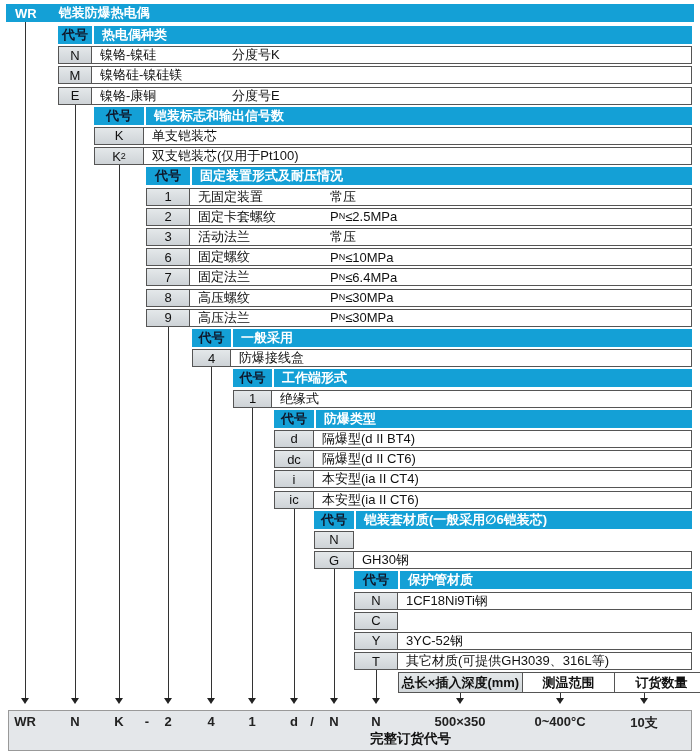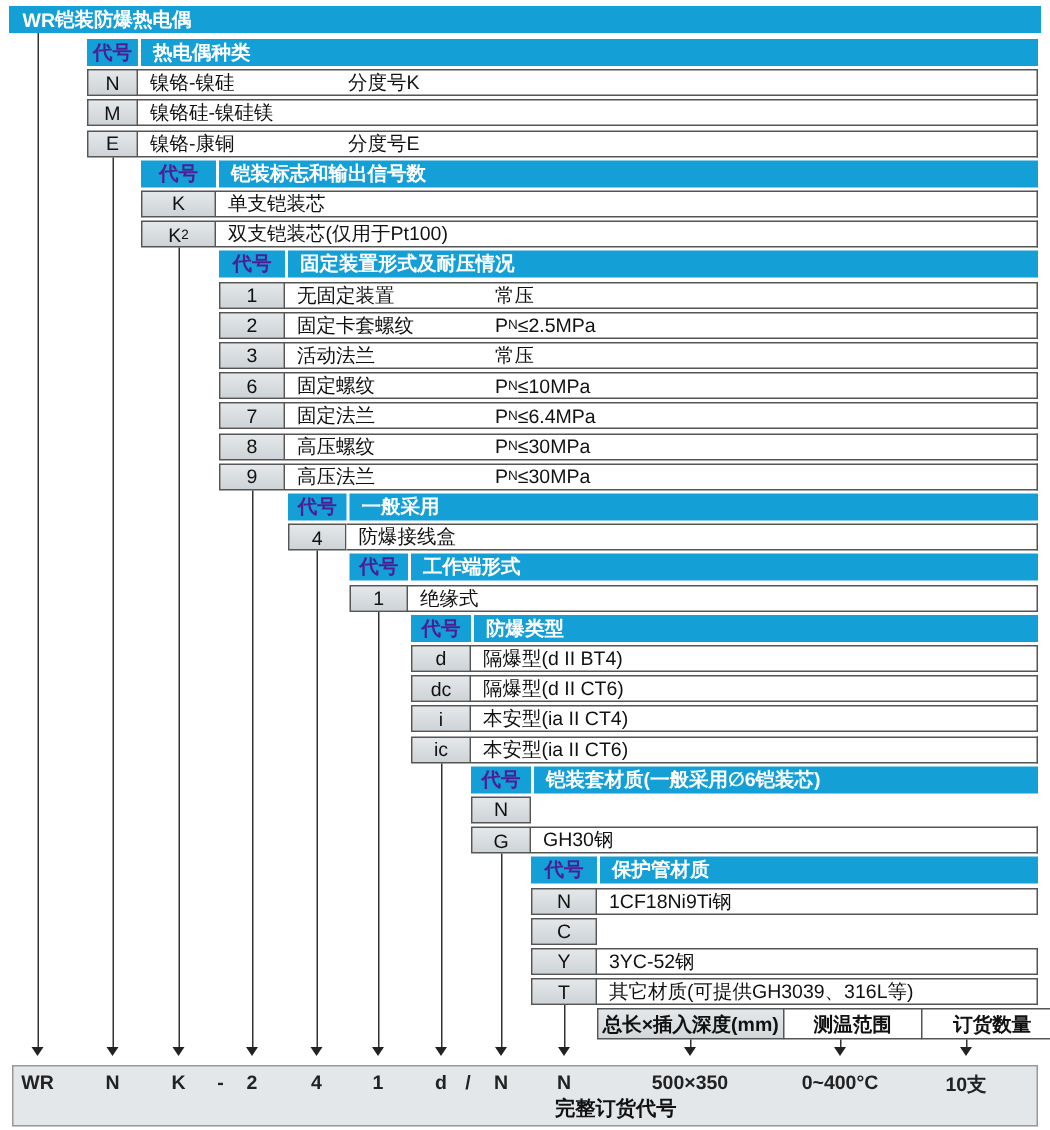--- a/index.html
+++ b/index.html
@@ -2,25 +2,25 @@
 <html><head>
 <meta charset="utf-8">
 <style>
   html,body{margin:0;padding:0;background:#fff;}
   #stage{position:relative;width:700px;height:753px;background:#fff;overflow:hidden;
          font-family:"Liberation Sans","DejaVu Sans",sans-serif;color:#111;}
   
   .topbar{position:absolute;left:6px;top:4px;width:688px;height:18px;background:#14a0d6;
           color:#fff;font-size:13px;font-weight:bold;display:flex;align-items:center;}
   .topbar .wr{margin-left:9px;}
-  .topbar .tt{}
+  .topbar .tt{margin-left:22px;}
   
   .sec{position:absolute;}
   .hdr{display:flex;height:18px;margin-bottom:2.2px;}
-  .hl{background:#14a0d6;color:#4c1d95;font-size:13px;font-weight:bold;
+  .hl{background:#14a0d6;color:#0f172a;font-size:13px;font-weight:bold;
       display:flex;align-items:center;justify-content:center;margin-right:2px;flex:none;}
   .ht{flex:1;background:#14a0d6;color:#fff;font-size:13px;font-weight:bold;
       display:flex;align-items:center;padding-left:8px;}
   .row{display:flex;height:18px;margin-bottom:2.2px;}
   .cc{flex:none;background:linear-gradient(180deg,#e4e8ea,#ced3d7);border:1px solid #555;
       box-sizing:border-box;display:flex;align-items:center;justify-content:center;font-size:13px;}
   .dc{flex:1;background:#fff;border:1px solid #555;border-left:none;box-sizing:border-box;
       position:relative;display:flex;align-items:center;padding-left:8px;font-size:13px;white-space:nowrap;}
   sub{font-size:9px;line-height:1;}
   .g{position:absolute;left:140px;}

